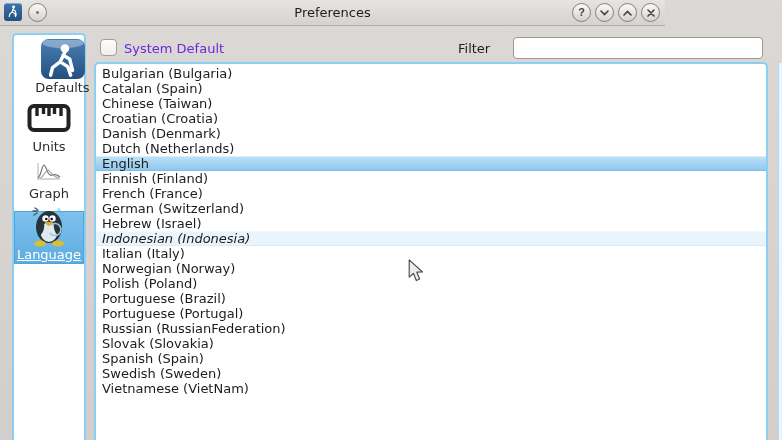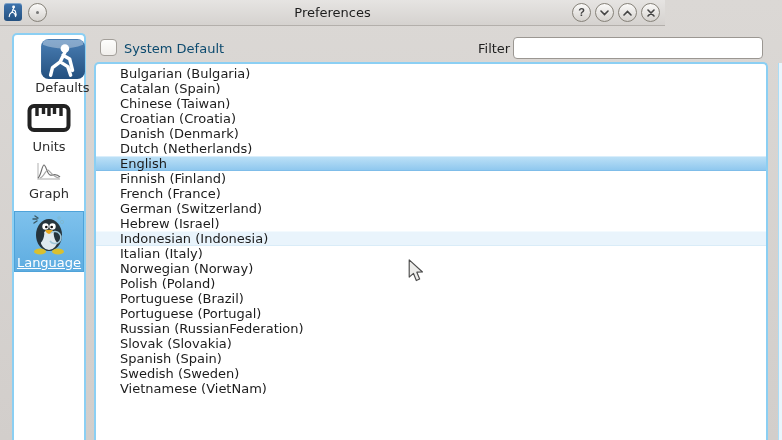--- a/index.html
+++ b/index.html
@@ -48,58 +48,59 @@
   }
   .side-item{
     display:flex;flex-direction:column;align-items:center;justify-content:flex-end;
     text-align:center;cursor:default;
   }
   .side-item .lbl{font-size:13px;color:#2c2c2c;line-height:15px;padding-bottom:2px;}
   .si-defaults{height:60px;padding-top:2px;padding-left:27px;}
   .si-units{height:59px;align-items:center;}
   .si-graph{height:47px;text-align:center;}
   .si-language{
-    height:53px;margin-top:8px;padding-top:8px;
+    height:53px;margin-top:8px;padding-top:0;
     background:linear-gradient(#7fc2ed,#5dace0);
     box-shadow:inset 0 0 0 1px #4fa3d9;
   }
   .si-language .lbl{color:#ffffff;text-decoration:underline;}
   .side-item .ic{display:flex;align-items:center;justify-content:center;flex:1;}
   
   .checkbox{
     position:absolute;left:100px;top:39px;width:17px;height:17px;
     background:linear-gradient(#fdfdfc,#f1efec);
     border:1px solid #a39f9a;border-radius:4px;box-sizing:border-box;
   }
-  .cb-label{position:absolute;left:124px;top:41px;font-size:13px;color:#0c4a6e;}
-  .filter-label{position:absolute;left:478px;top:41px;font-size:13px;color:#1f1f1f;}
+  .cb-label{position:absolute;left:124px;top:41px;font-size:13px;color:#6d28d9;}
+  .filter-label{position:absolute;left:458px;top:41px;font-size:13px;color:#1f1f1f;}
   .filter-input{
     position:absolute;left:513px;top:37px;width:250px;height:22px;
     border:1px solid #9b9792;border-radius:4px;background:#fff;
     box-sizing:border-box;font-family:inherit;font-size:13px;padding:0 5px;
     outline:none;color:#222;
   }
   
   .lang-list{
     position:absolute;left:94px;top:62px;width:674px;height:383px;
     background:#fff;border:2px solid #8bcff3;border-bottom:none;
     border-radius:5px 5px 0 0;box-sizing:border-box;
     padding-top:2px;overflow:hidden;
   }
   .row{
     height:15px;line-height:15px;font-size:13px;color:#1c1c1c;
-    padding-left:24px;white-space:nowrap;cursor:default;
+    padding-left:6px;white-space:nowrap;cursor:default;
   }
   .row.selected{
     background:linear-gradient(#bfe2f7,#8cc6ee);
     box-shadow:inset 0 1px 0 #d9eefb, inset 0 -1px 0 #7fbde9;
   }
   .row.hovered{
     background:#e9f4fc;
     box-shadow:inset 0 1px 0 #f3fafe, inset 0 -1px 0 #d9ecf8;
+    font-style:italic;
   }
   
   .right-strip{
     position:absolute;left:778px;top:63px;width:4px;height:377px;
     background:#eaf5fc;border-left:1px solid #abddf6;box-sizing:border-box;
   }
   .cursor{position:absolute;left:407px;top:259px;pointer-events:none;}
 </style>
 </head>
 <body>

